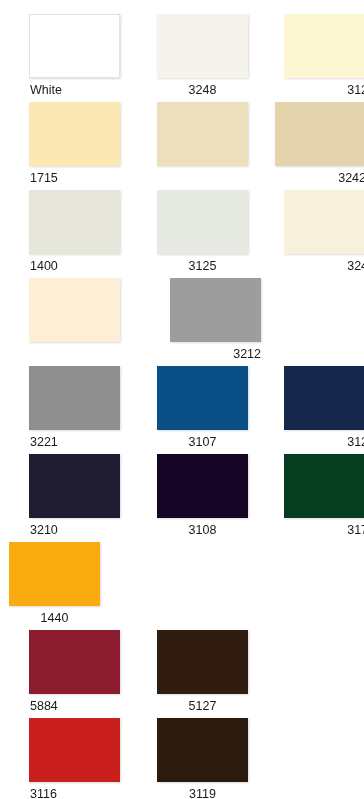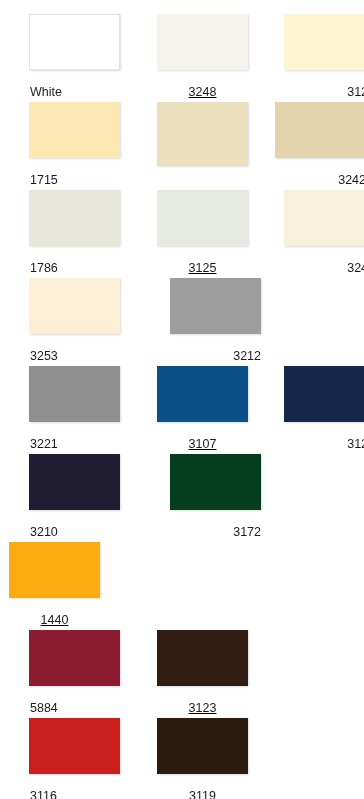--- a/index.html
+++ b/index.html
@@ -31,21 +31,21 @@
 
   .swatch-cell {
     width: 114px;
     box-sizing: border-box;
     display: flex;
     flex-direction: column;
     position: relative;
   }
 
   .swatch-cell.col-0 { margin-left: 29px; margin-right: 9px; }
-  .swatch-cell.col-1 { margin-right: 9px; text-decoration: underline; }
+  .swatch-cell.col-1 { margin-right: 9px; }
   .swatch-cell.col-2 { }
 
   .swatch-cell.empty { visibility: hidden; }
 
   .swatch-chip {
     width: 91px;
     height: 64px;
     box-sizing: border-box;
     box-shadow: 1px 1px 2px rgba(0,0,0,0.14);
   }
@@ -55,21 +55,21 @@
 
   .swatch-chip.has-border {
     border: 1px solid #e2e2e2;
   }
 
   .swatch-label {
     font-size: 12.5px;
     line-height: 20px;
     color: #1a1a1a;
     white-space: nowrap;
-    padding-top: 12px;
+    padding-top: 2px;
     width: 109px;
   }
 
   .swatch-cell.col-0 .swatch-label { text-align: left; padding-left: 1px; }
   .swatch-cell.col-1 .swatch-label { text-align: center; }
   .swatch-cell.col-2 .swatch-label { text-align: right; padding-right: 0px; }
 </style>
 </head>
 <body>
 
@@ -97,35 +97,34 @@
         <div class="swatch-chip" title="3126" style="background-color: rgb(236, 223, 190);"></div>
       </div>
       <div class="swatch-cell col-2">
         <div class="swatch-chip" title="3242" style="background-color: rgb(228, 212, 174);"></div>
         <div class="swatch-label">3242</div>
       </div>
     </div>
     <div class="swatch-row">
       <div class="swatch-cell col-0">
         <div class="swatch-chip" title="3201" style="background-color: rgb(231, 230, 219);"></div>
-        <div class="swatch-label">1786</div>
+        <div class="swatch-label">1400</div>
       </div>
       <div class="swatch-cell col-1">
         <div class="swatch-chip" title="3125" style="background-color: rgb(230, 234, 226);"></div>
         <div class="swatch-label">3125</div>
       </div>
       <div class="swatch-cell col-2">
         <div class="swatch-chip" title="3243" style="background-color: rgb(247, 240, 218);"></div>
         <div class="swatch-label">3243</div>
       </div>
     </div>
     <div class="swatch-row">
       <div class="swatch-cell col-0">
         <div class="swatch-chip" title="3253" style="background-color: rgb(253, 239, 213);"></div>
-        <div class="swatch-label">3253</div>
       </div>
       <div class="swatch-cell col-2">
         <div class="swatch-chip" title="3212" style="background-color: rgb(157, 157, 157);"></div>
         <div class="swatch-label">3212</div>
       </div>
     </div>
     <div class="swatch-row">
       <div class="swatch-cell col-0">
         <div class="swatch-chip" title="3221" style="background-color: rgb(143, 143, 143);"></div>
         <div class="swatch-label">3221</div>
@@ -137,20 +136,24 @@
       <div class="swatch-cell col-2">
         <div class="swatch-chip" title="3129" style="background-color: rgb(21, 40, 75);"></div>
         <div class="swatch-label">3129</div>
       </div>
     </div>
     <div class="swatch-row">
       <div class="swatch-cell col-0">
         <div class="swatch-chip" title="3210" style="background-color: rgb(32, 29, 51);"></div>
         <div class="swatch-label">3210</div>
       </div>
+      <div class="swatch-cell col-1">
+        <div class="swatch-chip" title="3108" style="background-color: rgb(22, 5, 36);"></div>
+        <div class="swatch-label">3108</div>
+      </div>
       <div class="swatch-cell col-2">
         <div class="swatch-chip" title="3172" style="background-color: rgb(4, 61, 32);"></div>
         <div class="swatch-label">3172</div>
       </div>
     </div>
     <div class="swatch-row">
       <div class="swatch-cell col-1">
         <div class="swatch-chip" title="3137" style="background-color: rgb(249, 171, 16);"></div>
         <div class="swatch-label">1440</div>
       </div>
@@ -159,21 +162,21 @@
         <div class="swatch-label"></div>
       </div>
     </div>
     <div class="swatch-row">
       <div class="swatch-cell col-0">
         <div class="swatch-chip" title="3233" style="background-color: rgb(140, 28, 48);"></div>
         <div class="swatch-label">5884</div>
       </div>
       <div class="swatch-cell col-1">
         <div class="swatch-chip" title="3123" style="background-color: rgb(49, 28, 17);"></div>
-        <div class="swatch-label">3123</div>
+        <div class="swatch-label">5127</div>
       </div>
       <div class="swatch-cell col-2 empty">
         <div class="swatch-chip" title=""></div>
         <div class="swatch-label"></div>
       </div>
     </div>
     <div class="swatch-row">
       <div class="swatch-cell col-0">
         <div class="swatch-chip" title="3116" style="background-color: rgb(201, 32, 30);"></div>
         <div class="swatch-label">3116</div>

